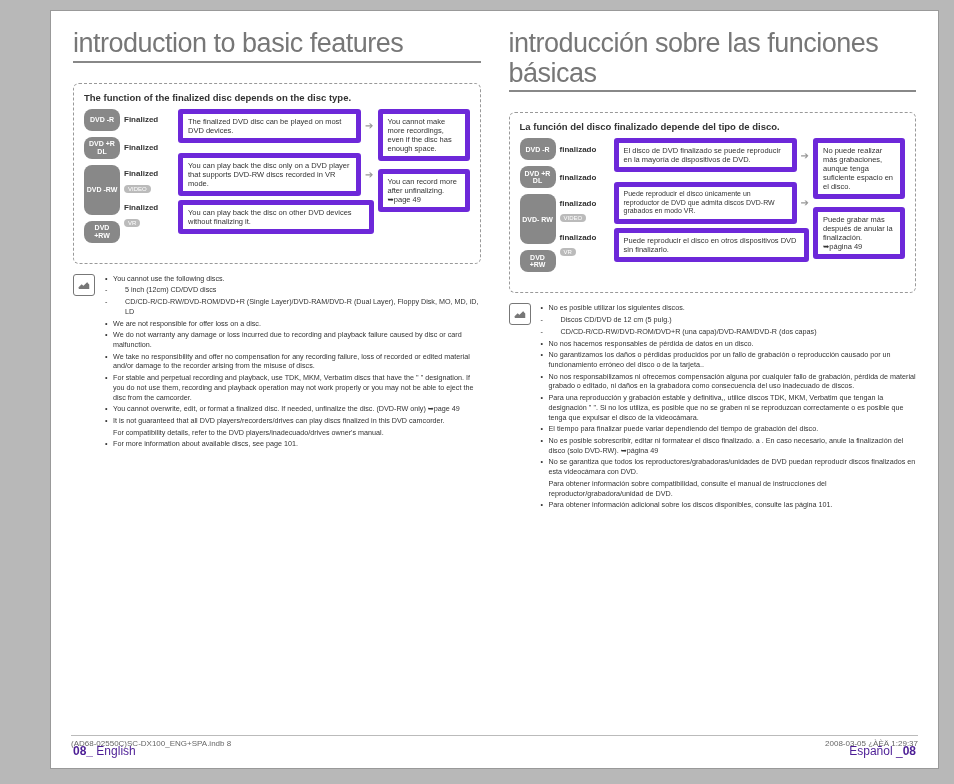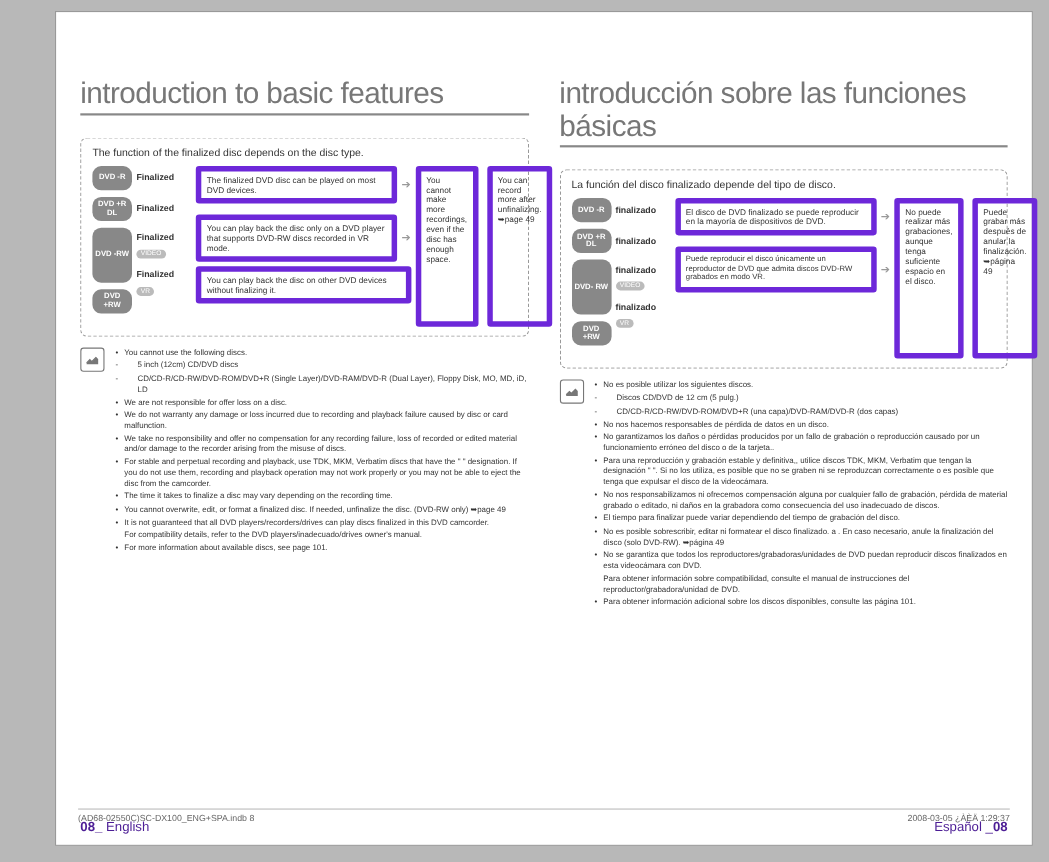--- a/index.html
+++ b/index.html
@@ -24,21 +24,20 @@
   .page-inner {
     display: flex;
     gap: 28px;
     height: 100%;
     flex-direction: column;
   }
   .cols {
     display: flex;
     gap: 28px;
     flex: 1;
-    margin-top: 42px;
   }
   .col {
     flex: 1;
     display: flex;
     flex-direction: column;
   }
   .heading {
     font-size: 27px;
     font-weight: 400;
     color: #777;
@@ -50,21 +49,21 @@
   }
   .box {
     border: 1px dashed #999;
     border-radius: 6px;
     padding: 8px 10px 8px 10px;
     font-size: 8.5px;
     color: #333;
     margin-bottom: 6px;
   }
   .box-title {
-    font-weight: normal;
+    font-weight: bold;
     font-size: 9.5px;
     margin-bottom: 6px;
   }
   .diagram {
     display: flex;
     gap: 4px;
     align-items: stretch;
     font-size: 7.5px;
   }
   .disc-col {
@@ -120,20 +119,21 @@
     line-height: 1.2;
   }
   .arw {
     font-size:10px;
     color:#999;
     align-self:center;
   }
   .right-col {
     width: 92px;
     display: flex;
+    flex-direction: column;
     gap: 8px;
     justify-content: flex-start;
   }
   .notes {
     display: flex;
     gap: 8px;
     font-size: 7.2px;
     color: #333;
     line-height: 1.35;
     margin-top: 4px;
@@ -269,21 +269,20 @@
               </svg>
           </div>
           <ul>
             <li>You cannot use the following discs.</li>
             <li class="sub">5 inch (12cm) CD/DVD discs</li>
             <li class="sub">CD/CD-R/CD-RW/DVD-ROM/DVD+R (Single Layer)/DVD-RAM/DVD-R (Dual Layer), Floppy Disk, MO, MD, iD, LD</li>
             <li>We are not responsible for offer loss on a disc.</li>
             <li>We do not warranty any damage or loss incurred due to recording and playback failure caused by disc or card malfunction.</li>
             <li>We take no responsibility and offer no compensation for any recording failure, loss of recorded or edited material and/or damage to the recorder arising from the misuse of discs.</li>
             <li>For stable and perpetual recording and playback, use TDK, MKM, Verbatim discs that have the "        " designation. If you do not use them, recording and playback operation may not work properly or you may not be able to eject the disc from the camcorder.</li>
-            <li>The time it takes to finalize a disc may vary depending on the recording time.</li>
             <li>You cannot overwrite, edit, or format a finalized disc. If needed, unfinalize the disc. (DVD-RW only) ➥page 49</li>
             <li>It is not guaranteed that all DVD players/recorders/drives can play discs finalized in this DVD camcorder.</li>
             <li class="nb">For compatibility details, refer to the DVD players/inadecuado/drives owner's manual.</li>
             <li>For more information about available discs, see page 101.</li>
           </ul>
         </div>
       </div>
 
       <div class="col">
         <div class="heading">introducción sobre las funciones básicas</div>
@@ -319,20 +318,21 @@
             <div class="midboxes">
               <div class="row2">
                 <div class="info-box" style="flex:1">El disco de DVD finalizado se puede reproducir en la mayoría de dispositivos de DVD.</div>
                 <span class="arw">➔</span>
               </div>
               <div class="spacer"></div>
               <div class="row2">
                 <div class="info-box" style="flex:1;font-size:7px">Puede reproducir el disco únicamente un reproductor de DVD que admita discos DVD-RW grabados en modo VR.</div>
                 <span class="arw">➔</span>
               </div>
+              <div class="info-box">Puede reproducir el disco en otros dispositivos DVD sin finalizarlo.</div>
             </div>
 
             <div class="right-col">
               <div class="info-box">No puede realizar más grabaciones, aunque tenga suficiente espacio en el disco.</div>
               <div class="info-box">
                 <span>Puede grabar más después de anular la finalización.</span><br>
                 <span>➥página 49</span>
               </div>
             </div>
           </div>
@@ -344,22 +344,22 @@
                 <path fill="#777" d="M3 17l5-5 3 3 7-7 3 3v8H3z"></path>
                 <path stroke="#777" stroke-width="2" fill="none" d="M3 17l5-5 3 3 7-7"></path>
               </svg>
           </div>
           <ul>
             <li>No es posible utilizar los siguientes discos.</li>
             <li class="sub">Discos CD/DVD de 12 cm (5 pulg.)</li>
             <li class="sub">CD/CD-R/CD-RW/DVD-ROM/DVD+R (una capa)/DVD-RAM/DVD-R (dos capas)</li>
             <li>No nos hacemos responsables de pérdida de datos en un disco.</li>
             <li>No garantizamos los daños o pérdidas producidos por un fallo de grabación o reproducción causado por un funcionamiento erróneo del disco o de la tarjeta..</li>
+            <li>No nos responsabilizamos ni ofrecemos compensación alguna por cualquier fallo de grabación, pérdida de material grabado o editado, ni daños en la grabadora como consecuencia del uso inadecuado de discos.</li>
             <li>Para una reproducción y grabación estable y definitiva,, utilice discos TDK, MKM, Verbatim  que tengan la designación "        ". Si no los utiliza, es posible que no se graben ni se reproduzcan correctamente o es posible que tenga que expulsar el disco de la videocámara.</li>
-            <li>No nos responsabilizamos ni ofrecemos compensación alguna por cualquier fallo de grabación, pérdida de material grabado o editado, ni daños en la grabadora como consecuencia del uso inadecuado de discos.</li>
             <li>El tiempo para finalizar puede variar dependiendo del tiempo de grabación del disco.</li>
             <li>No es posible sobrescribir, editar ni formatear el disco finalizado. a . En caso necesario, anule la finalización del disco (solo DVD-RW). ➥página 49</li>
             <li>No se garantiza que todos los reproductores/grabadoras/unidades de DVD puedan reproducir discos finalizados en esta  videocámara con DVD.</li>
             <li class="nb">Para obtener información sobre compatibilidad, consulte el manual de instrucciones del reproductor/grabadora/unidad de DVD.</li>
             <li>Para obtener información adicional sobre los discos disponibles, consulte las página 101.</li>
           </ul>
         </div>
       </div>
 
     </div>

